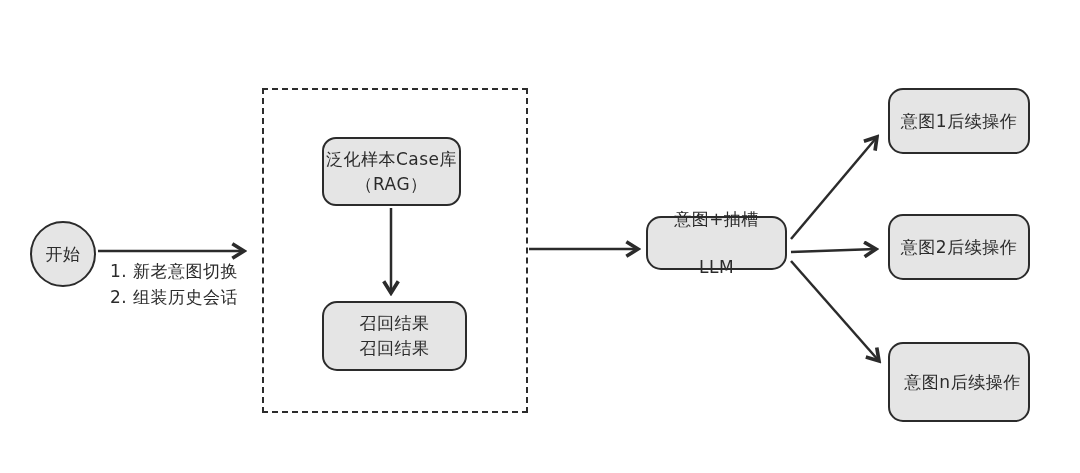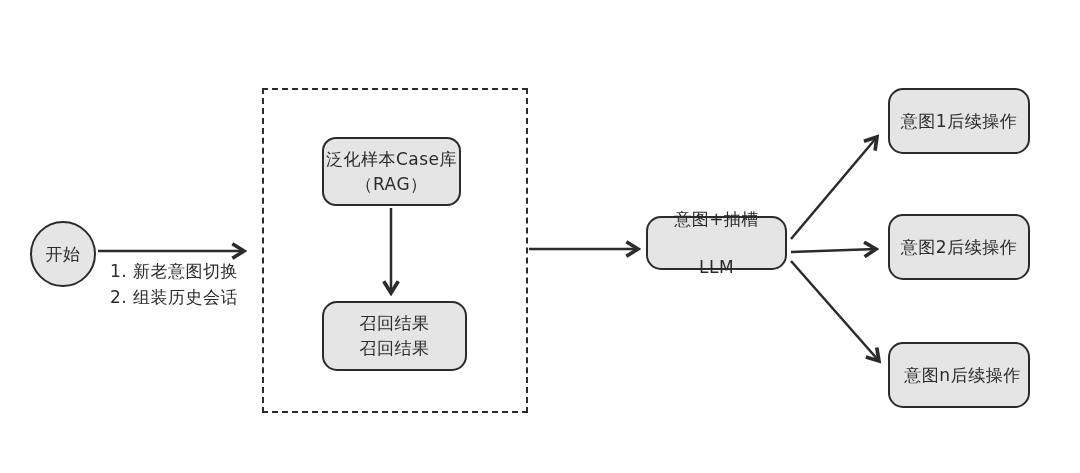--- a/index.html
+++ b/index.html
@@ -92,17 +92,17 @@
   </div>
 
   <div class="node rounded" style="left:888px; top:88px; width:142px; height:66px;">
     <span>意图1后续操作</span>
   </div>
 
   <div class="node rounded" style="left:888px; top:214px; width:142px; height:66px;">
     <span>意图2后续操作</span>
   </div>
 
-  <div class="node rounded" style="left:888px; top:342px; width:142px; height:66px;padding-left:7px;">
+  <div class="node rounded" style="left:888px; top:342px; width:142px; height:80px;padding-left:7px;">
     <span>意图n后续操作</span>
   </div>
 
 </div>
 
 </body></html>

